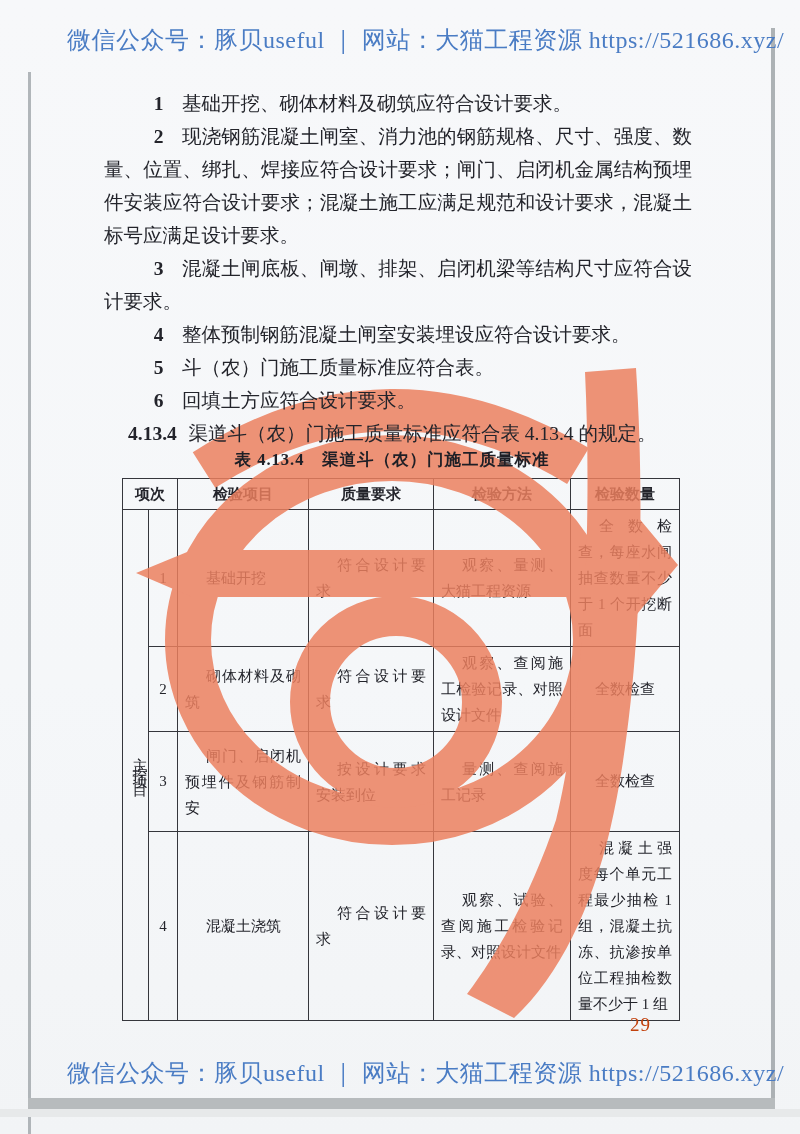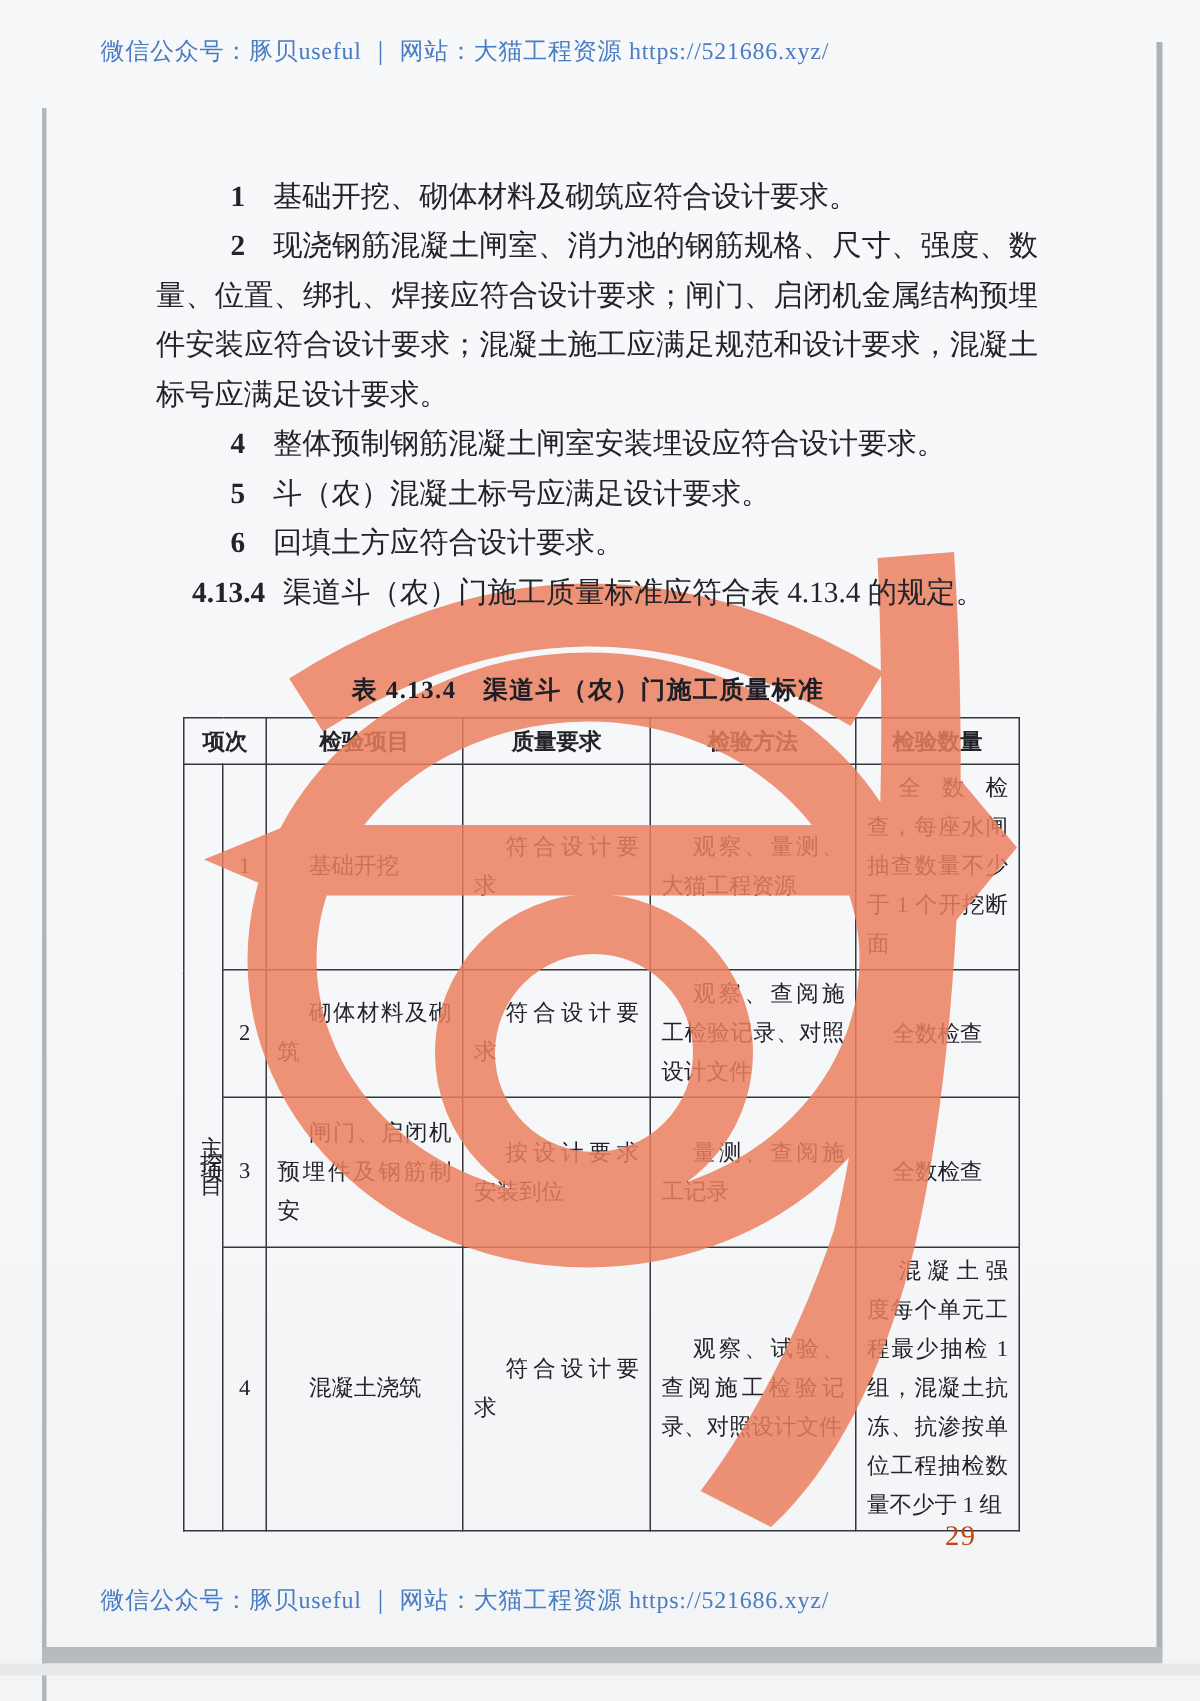--- a/index.html
+++ b/index.html
@@ -16,28 +16,28 @@
     background:linear-gradient(180deg,#f7f8fa 0%,#f5f7f9 60%,#f2f4f6 100%);
   }
   
   .edge-left  { position:absolute; left:28px;  top:72px;  width:3px; height:1062px; background:#9aa0a4; opacity:.75; }
   .edge-right { position:absolute; left:771px; top:28px;  width:4px; height:1072px; background:#9aa0a4; opacity:.8; }
   .edge-bottom{ position:absolute; left:28px;  top:1098px; width:747px; height:11px; background:#b7bbbd; }
   .edge-bottom2{position:absolute; left:0;    top:1109px; width:800px; height:8px; background:#e7e9ea; }
 
   .banner {
     position:absolute; left:67px; width:680px;
-    font-size:16px; letter-spacing:.5px; color:#4a7cc4;
+    font-size:24px; letter-spacing:.5px; color:#4a7cc4;
     white-space:nowrap; z-index:6;
   }
   .banner-top { top:24px; }
   .banner-bottom { top:1057px; }
 
   .body-text {
-    position:absolute; left:104px; top:115px; width:588px;
+    position:absolute; left:104px; top:87px; width:588px;
     font-size:19.5px; line-height:33px; color:#23242b;
     text-align:justify; z-index:5;
   }
   .body-text p.item { text-indent:2.55em; }
   .body-text .num { font-weight:bold; margin-right:.95em; }
   .body-text p.clause { text-indent:0;margin-left:24px; }
   .body-text p.clause .num { margin-right:.6em; }
 
   .table-title {
     position:absolute; left:114px; top:449px; width:556px;
@@ -83,22 +83,23 @@
 <div class="edge-left"></div>
 <div class="edge-right"></div>
 <div class="edge-bottom"></div>
 <div class="edge-bottom2"></div>
 
 <div class="banner banner-top">微信公众号：豚贝useful ｜ 网站：大猫工程资源 https://521686.xyz/</div>
 
 <div class="body-text">
   <p class="item"><span class="num">1</span><span>基础开挖、砌体材料及砌筑应符合设计要求。</span></p>
   <p class="item"><span class="num">2</span><span>现浇钢筋混凝土闸室、消力池的钢筋规格、尺寸、强度、数量、位置、绑扎、焊接应符合设计要求；闸门、启闭机金属结构预埋件安装应符合设计要求；混凝土施工应满足规范和设计要求，混凝土标号应满足设计要求。</span></p>
+  <p class="item"><span class="num">3</span><span>混凝土闸底板、闸墩、排架、启闭机梁等结构尺寸应符合设计要求。</span></p>
   <p class="item"><span class="num">4</span><span>整体预制钢筋混凝土闸室安装埋设应符合设计要求。</span></p>
-  <p class="item"><span class="num">5</span><span>斗（农）混凝土标号应满足设计要求。</span></p>
+  <p class="item"><span class="num">5</span><span>斗（农）门施工质量标准应符合表。</span></p>
   <p class="item"><span class="num">6</span><span>回填土方应符合设计要求。</span></p>
   <p class="clause"><span class="num">4.13.4</span><span>渠道斗（农）门施工质量标准应符合表 4.13.4 的规定。</span></p>
 </div>
 
 <div class="table-title">表 4.13.4　渠道斗（农）门施工质量标准</div>
 
 <table class="std">
   <colgroup>
     <col style="width:26px">
       <col style="width:29px">

